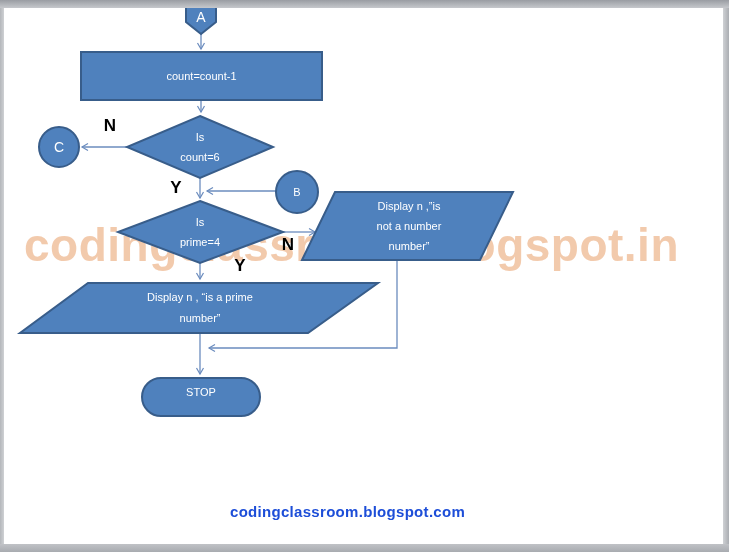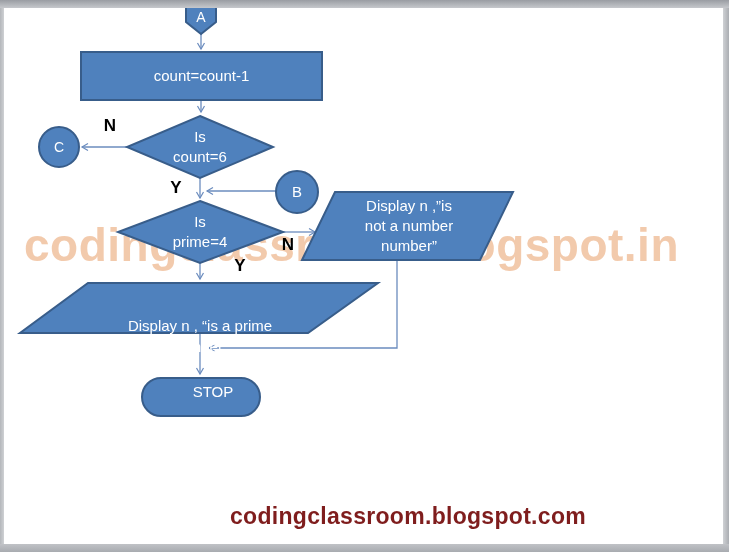--- a/index.html
+++ b/index.html
@@ -15,25 +15,25 @@
   .frame-right{position:absolute;right:0;top:0;width:6px;height:552px;
     background:linear-gradient(90deg,#cfd1d4,#aaadb2);z-index:9;}
 
   .watermark{position:absolute;left:24px;top:218px;width:700px;z-index:1;
     font-size:46px;font-weight:bold;letter-spacing:0.5px;
     color:#f0bf9b;opacity:0.82;white-space:nowrap;}
 
   svg.chart{position:absolute;left:0;top:0;z-index:2;}
 
   .txt{position:absolute;z-index:3;display:flex;align-items:center;justify-content:center;
-    flex-direction:column;text-align:center;color:#ffffff;font-size:15px;line-height:20px;}
+    flex-direction:column;text-align:center;color:#ffffff;font-size:11px;line-height:20px;}
   .lbl{position:absolute;z-index:3;display:flex;align-items:center;justify-content:center;
     color:#000000;font-size:17px;font-weight:bold;}
   .footer{position:absolute;left:230px;top:503px;z-index:3;
-    font-size:23px;font-weight:bold;letter-spacing:0.3px;color:#7f1d1d;white-space:nowrap;}
+    font-size:15px;font-weight:bold;letter-spacing:0.3px;color:#1d4ed8;white-space:nowrap;}
 </style>
 </head>
 <body>
 
 <div class="page">
 
   <div class="watermark">codingclassroom.blogspot.in</div>
 
   <svg class="chart" width="729" height="552" viewBox="0 0 729 552">
     <defs>
@@ -84,26 +84,26 @@
     <div>Is</div>
     <div>prime=4</div>
   </div>
 
   <div class="txt" style="left:330px;top:195px;width:158px;height:62px;text-align:center;">
     <div>Display n ,”is</div>
     <div>not a number</div>
     <div>number”</div>
   </div>
 
-  <div class="txt" style="left:60px;top:286px;width:280px;height:44px;line-height:21px;margin-top:28px;">
+  <div class="txt" style="left:60px;top:286px;width:280px;height:44px;line-height:21px;">
     <div>Display n , “is a prime</div>
     <div>number”</div>
   </div>
 
-  <div class="txt" style="left:142px;top:378px;width:118px;height:27px;margin-left:12px;">STOP</div>
+  <div class="txt" style="left:142px;top:378px;width:118px;height:27px;">STOP</div>
 
   <div class="lbl" style="left:96px;top:112px;width:28px;height:28px;">N</div>
   <div class="lbl" style="left:162px;top:174px;width:28px;height:28px;">Y</div>
   <div class="lbl" style="left:274px;top:231px;width:28px;height:28px;">N</div>
   <div class="lbl" style="left:226px;top:252px;width:28px;height:28px;">Y</div>
 
   <div class="footer">codingclassroom.blogspot.com</div>
 
   <div class="frame-top"></div>
   <div class="frame-bottom"></div>

